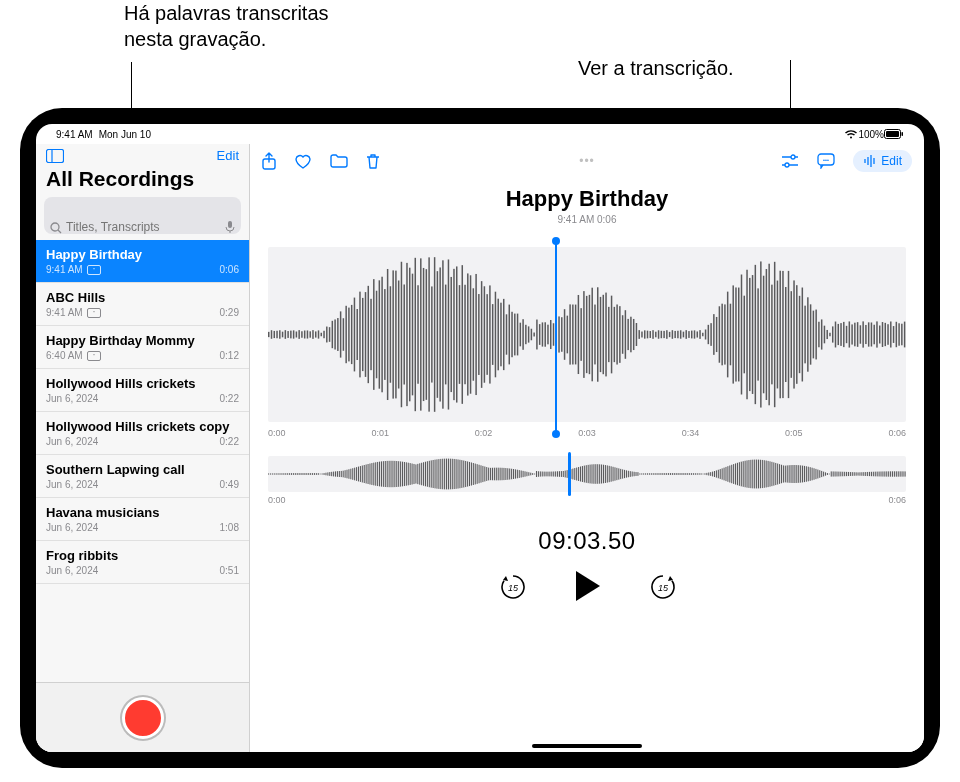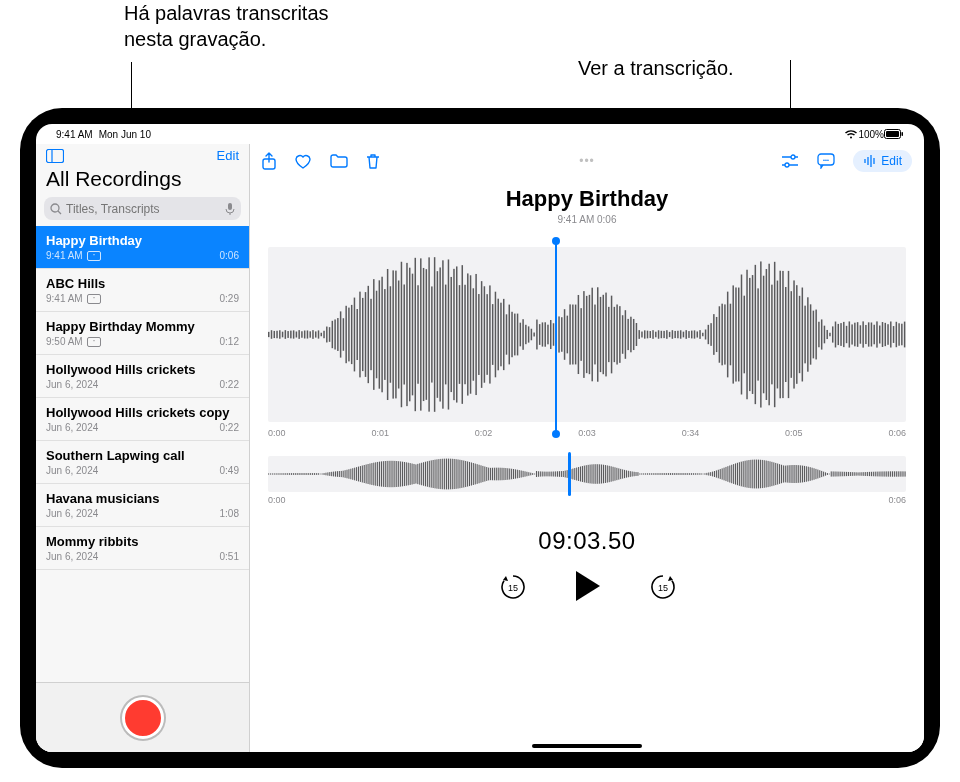--- a/index.html
+++ b/index.html
@@ -20,22 +20,22 @@
 
   
   .app { flex: 1; display: flex; min-height: 0; }
   .sidebar { width: 214px; border-right: 1px solid #d0d0d0; display: flex; flex-direction: column; background: #f7f7f7; }
   .detail { flex: 1; display: flex; flex-direction: column; background: #fff; position: relative; }
 
   
   .sb-head { display: flex; justify-content: space-between; align-items: center; padding: 4px 10px 2px; }
   .sb-head .icon-btn { color: #007aff; }
   .sb-head .edit-link { color: #007aff; font-size: 13px; }
-  .sb-title { font-size: 21px; font-weight: 400; padding: 2px 10px 6px; }
-  .search { margin: 0 8px 6px; background: #e4e4e8; border-radius: 8px; height: 23px; display: flex; align-items: center; padding: 0 6px; font-size: 12px; color: #8a8a8e; gap: 4px; position: relative; }
+  .sb-title { font-size: 21px; font-weight: 700; padding: 2px 10px 6px; }
+  .search { margin: 0 8px 6px; background: #e4e4e8; border-radius: 8px; height: 37px; display: flex; align-items: flex-end; padding: 0 6px; font-size: 12px; color: #8a8a8e; gap: 4px; position: relative; }
   .search input { border: none; background: transparent; flex: 1; outline: none; font-size: 12px; color: #000; }
   .search .mic { position: absolute; right: 6px; color: #8a8a8e; }
 
   
   .rec-list { flex: 1; overflow-y: auto; }
   .rec-item { padding: 7px 10px 7px 10px; border-bottom: 1px solid #e0e0e0; position: relative; cursor: pointer; }
   .rec-item.selected { background: #0a84ff; color: #fff; }
   .rec-item.selected .rec-meta, .rec-item.selected .rec-dur { color: #cde5ff; }
   .rec-title { font-size: 13px; font-weight: 600; margin-bottom: 2px; }
   .rec-meta { font-size: 10px; color: #8a8a8e; display: flex; align-items: center; gap: 4px; }
@@ -67,21 +67,21 @@
   .time-ruler { margin: 6px 18px 0; display: flex; justify-content: space-between; font-size: 9px; color: #8a8a8e; }
 
   
   .overview { margin: 18px 18px 0; height: 36px; background: #f2f2f4; position: relative; border-radius: 2px; }
   .overview .mini-playhead { position: absolute; top: -4px; bottom: -4px; left: 47%; width: 3px; background: #007aff; border-radius: 2px; }
   .overview-labels { display: flex; justify-content: space-between; font-size: 9px; color: #8a8a8e; margin: 3px 18px 0; }
 
   .timecode { text-align: center; font-size: 24px; font-weight: 400; margin-top: 22px; font-variant-numeric: tabular-nums; letter-spacing: 0.5px; }
 
   .transport { display: flex; justify-content: center; align-items: center; gap: 46px; margin-top: 14px; }
-  .skip-btn { width: 28px; height: 28px; color: #b91c1c; cursor: pointer; position: relative; }
+  .skip-btn { width: 28px; height: 28px; color: #b91c1c; cursor: pointer; position: relative; font-style: italic; }
   .play-btn { cursor: pointer; }
 
   .home-indicator { position: absolute; bottom: 4px; left: 50%; transform: translateX(-50%); width: 110px; height: 4px; background: #000; border-radius: 3px; }
 
   svg { display: block; }
 </style>
 </head>
 <body>
 
 <div class="callout" style="left:124px; top:0; white-space:pre-line;">Há palavras transcritas
@@ -159,21 +159,21 @@
               <div class="rec-title">ABC Hills</div>
               <div class="rec-meta">
                 <span>9:41 AM</span>
                 <span class="transcript-badge">"</span>
               </div>
               <div class="rec-dur">0:29</div>
             </div>
             <div class="rec-item">
               <div class="rec-title">Happy Birthday Mommy</div>
               <div class="rec-meta">
-                <span>9:50 AM</span>
+                <span>6:40 AM</span>
                 <span class="transcript-badge">"</span>
               </div>
               <div class="rec-dur">0:12</div>
             </div>
             <div class="rec-item">
               <div class="rec-title">Hollywood Hills crickets</div>
               <div class="rec-meta">
                 <span>Jun 6, 2024</span>
               </div>
               <div class="rec-dur">0:22</div>
@@ -193,21 +193,21 @@
               <div class="rec-dur">0:49</div>
             </div>
             <div class="rec-item">
               <div class="rec-title">Havana musicians</div>
               <div class="rec-meta">
                 <span>Jun 6, 2024</span>
               </div>
               <div class="rec-dur">1:08</div>
             </div>
             <div class="rec-item">
-              <div class="rec-title">Mommy ribbits</div>
+              <div class="rec-title">Frog ribbits</div>
               <div class="rec-meta">
                 <span>Jun 6, 2024</span>
               </div>
               <div class="rec-dur">0:51</div>
             </div>
           </div>
         <div class="record-bar">
           <div class="record-btn"></div>
         </div>
       </div>

